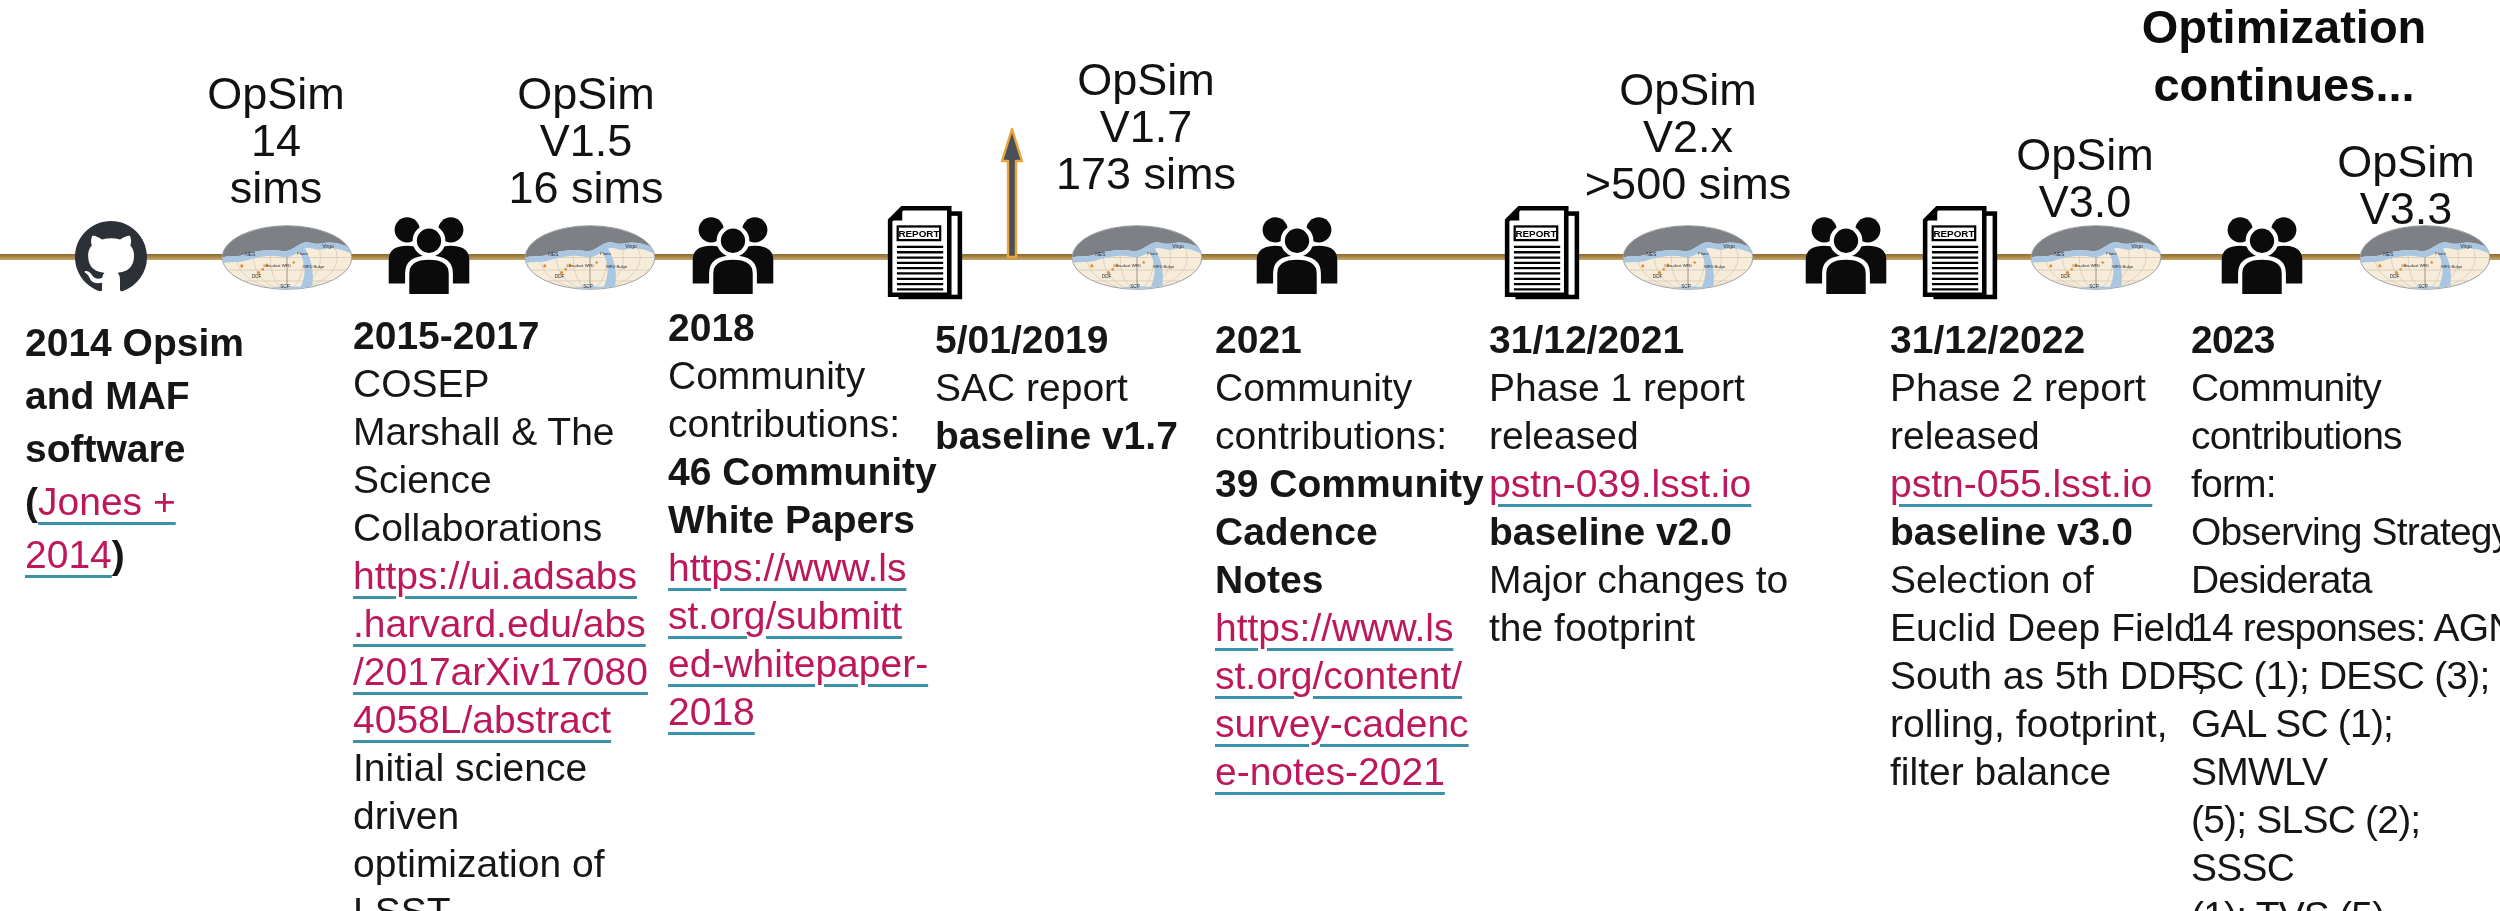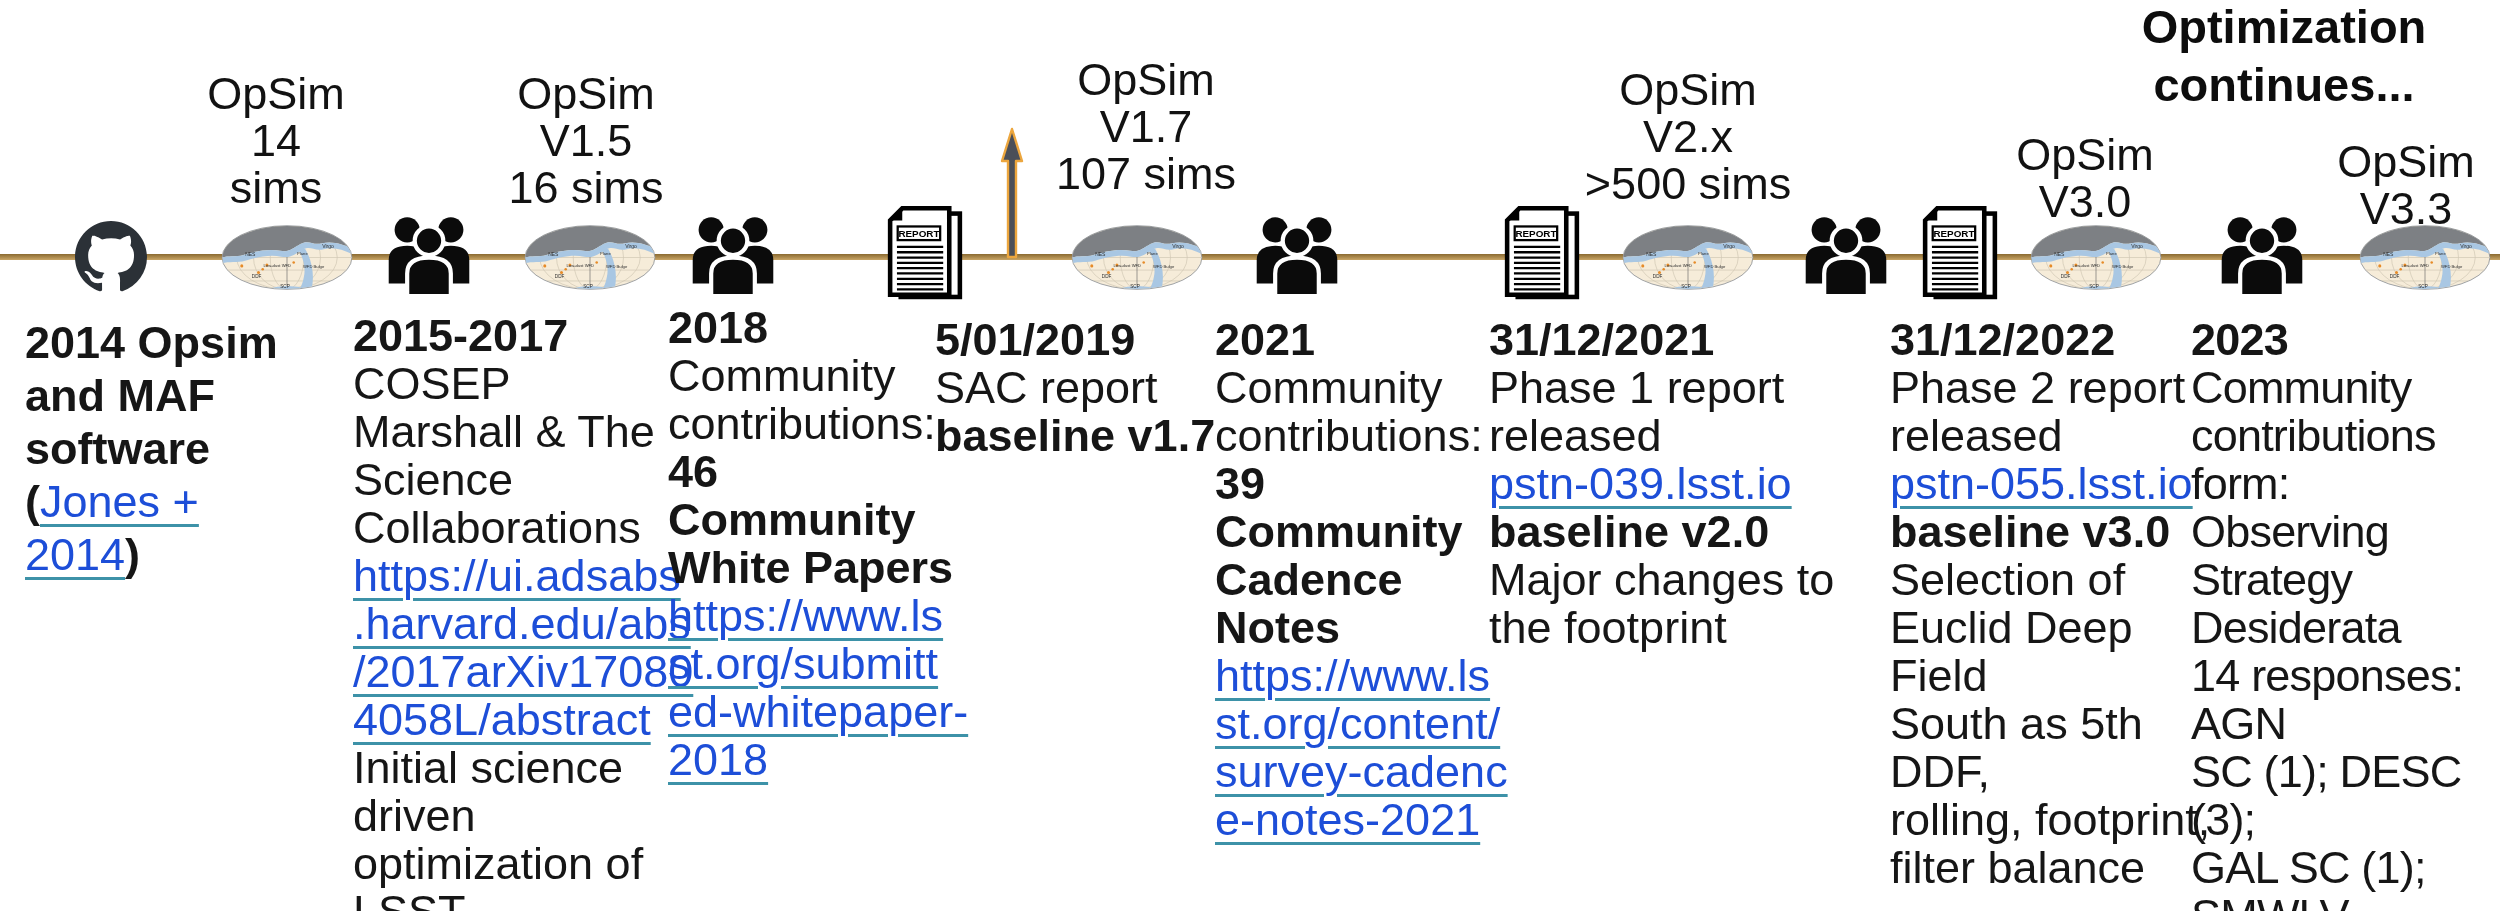--- a/index.html
+++ b/index.html
@@ -14,28 +14,28 @@
   .icon{position:absolute;overflow:visible;}
   .tl-label{
     position:absolute;transform:translateX(-50%);text-align:center;
     font-size:45px;line-height:47px;white-space:pre-line;color:#121212;
   }
   .opt-label{
     position:absolute;transform:translateX(-50%);text-align:center;
     font-size:47px;line-height:58px;font-weight:bold;white-space:pre-line;color:#0d0d0d;
   }
   .block{
-    position:absolute;font-size:45px;line-height:48px;white-space:pre-line;color:#161616;
+    position:absolute;font-size:39px;line-height:48px;white-space:pre-line;color:#161616;
   }
   .b1{line-height:53px;}
   .b8{letter-spacing:-0.8px;}
   .it{}
   .bd{font-weight:bold;}
   .lk{
-    color:#1d4ed8;text-decoration:underline;text-decoration-color:#3d92a8;
+    color:#be185d;text-decoration:underline;text-decoration-color:#3d92a8;
     text-decoration-thickness:3px;text-underline-offset:7px;cursor:pointer;
   }
   .hidden-defs{position:absolute;width:0;height:0;overflow:hidden;}
 </style>
 </head>
 <body>
 
 <div class="canvas">
 
   <svg class="hidden-defs" aria-hidden="true">
@@ -180,21 +180,21 @@
 </span><span>14
 sims</span></div>
 
   <div class="tl-label" style="left:586px;top:70px"><span class="it">OpSim
 V1.5
 </span><span>16 sims</span></div>
 
 
   <div class="tl-label" style="left:1146px;top:56px"><span class="it">OpSim
 V1.7
-</span><span>107 sims</span></div>
+</span><span>173 sims</span></div>
 
   <div class="tl-label" style="left:1688px;top:66px"><span class="it">OpSim
 V2.x
 </span><span>&gt;500 sims</span></div>
 
   <div class="tl-label" style="left:2085px;top:131px"><span class="it">OpSim
 V3.0</span></div>
 
   <div class="opt-label" style="left:2284px;top:-2px"><span>Optimization
 continues...</span></div>

